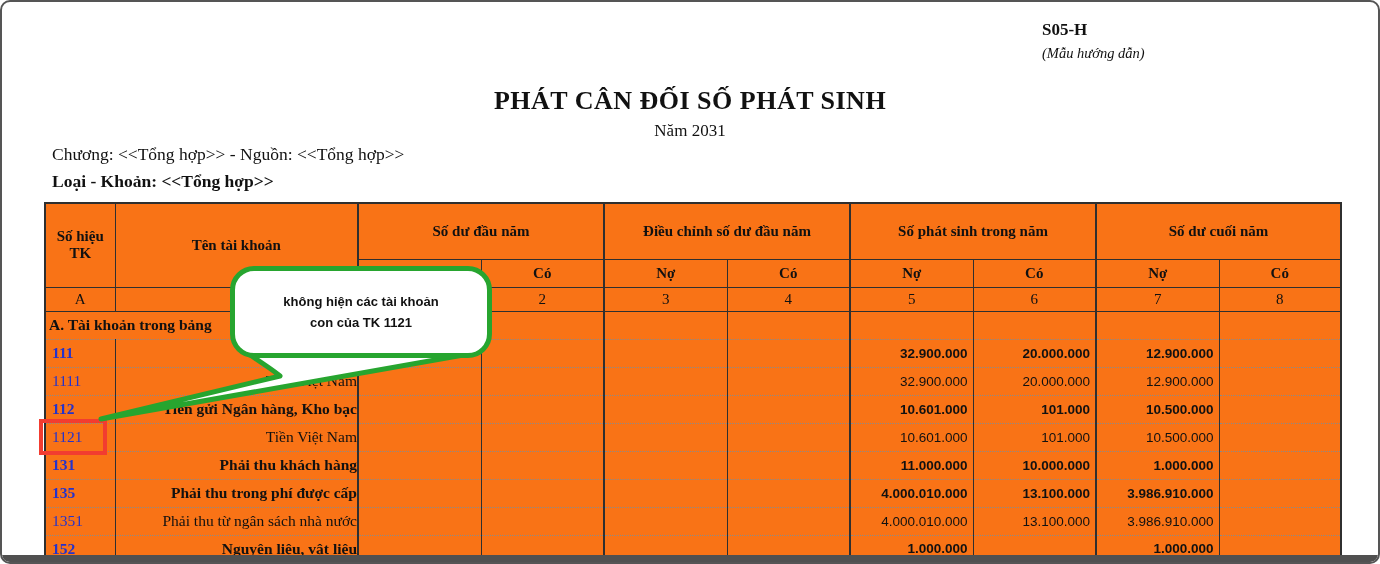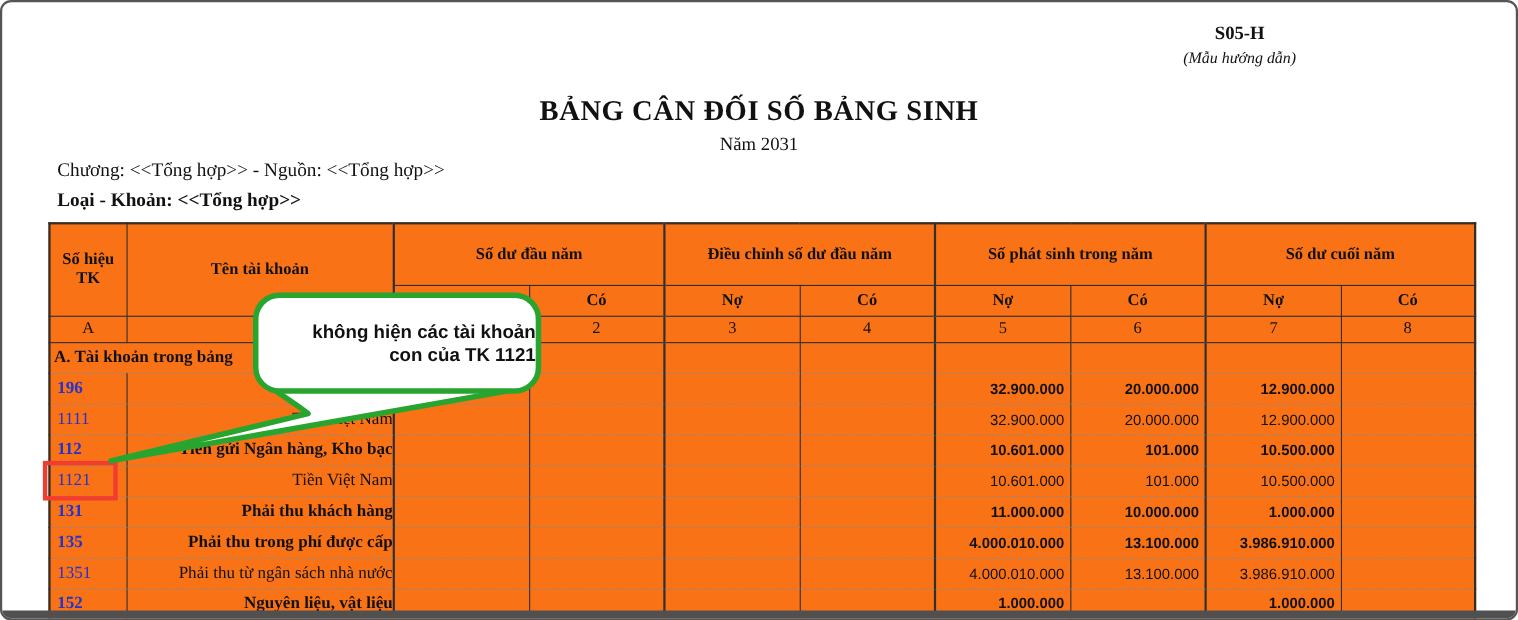--- a/index.html
+++ b/index.html
@@ -5,21 +5,21 @@
   * { margin:0; padding:0; box-sizing:border-box; }
   html,body { background:#fff; }
   #frame {
     position:relative; width:1380px; height:564px;
     background:#fff; border:2px solid #555; border-radius:10px;
     overflow:hidden;
     font-family:"Liberation Serif", serif; color:#111;
   }
   
   .hdr-left { position:absolute; left:50px; top:18px; font-size:17px; line-height:29px; }
-  .hdr-right { position:absolute; left:1040px; top:18px; width:170px; text-align:center; }
+  .hdr-right { position:absolute; left:1040px; top:18px; width:170px; }
   .form-code { font-weight:bold; font-size:17px; }
   .form-note { font-style:italic; font-size:14.5px; margin-top:5px; }
   .doc-title { position:absolute; left:42px; right:42px; top:84px; text-align:center;
                font-size:26px; font-weight:bold; letter-spacing:0.5px; }
   .doc-subtitle { position:absolute; left:42px; right:42px; top:119px; text-align:center; font-size:17px; }
   .meta1 { position:absolute; left:50px; top:142px; font-size:17.5px; font-weight:normal; }
   .meta2 { position:absolute; left:50px; top:169px; font-size:17.5px; font-weight:bold; }
 
   
   .tbl-wrap { position:absolute; left:42px; top:200px; width:1298px; }
@@ -38,39 +38,39 @@
   .nm  { font-size:15.5px; padding-left:16px; text-align:right; }
   .val { font-family:"Liberation Sans", sans-serif; font-size:13.5px; text-align:right; padding-right:5px; }
   tr.bold .acc, tr.bold .nm { font-weight:bold; }
   tr.bold .val { font-weight:bold; }
 
   
   .red-box { position:absolute; left:37px; top:417px; width:68px; height:36px;
              border:4px solid #f23c30; z-index:3; background:transparent; }
   .callout { position:absolute; left:228px; top:264px; width:262px; height:92px;
              background:#fff; border:5px solid #27a52f; border-radius:24px; z-index:5;
-             display:flex; flex-direction:column; align-items:flex-end; justify-content:center;
-             font-family:"Liberation Sans", sans-serif; font-weight:bold; font-size:17px;
+             display:flex; flex-direction:column; align-items:center; justify-content:center;
+             font-family:"Liberation Sans", sans-serif; font-weight:bold; font-size:13px;
              line-height:21px; color:#111; text-align:center; }
   .tail-svg { position:absolute; left:85px; top:345px; z-index:4; }
 
   
   .bottom-bar { position:absolute; left:0; right:0; bottom:0; height:7px;
                 background:#505050; border-radius:0 0 8px 8px; z-index:6; }
 </style>
 </head>
 <body>
 
 <div id="frame">
 
   <div class="hdr-right">
     <div class="form-code">S05-H</div>
     <div class="form-note">(Mẫu hướng dẫn)</div>
   </div>
-  <div class="doc-title">BẢNG CÂN ĐỐI SỐ BẢNG SINH</div>
+  <div class="doc-title">PHÁT CÂN ĐỐI SỐ PHÁT SINH</div>
   <div class="doc-subtitle">Năm 2031</div>
   <div class="meta1">Chương: &lt;&lt;Tổng hợp&gt;&gt; - Nguồn: &lt;&lt;Tổng hợp&gt;&gt;</div>
   <div class="meta2">Loại - Khoản: &lt;&lt;Tổng hợp&gt;&gt;</div>
 
   <div class="tbl-wrap">
     <table>
       <colgroup>
         <col style="width:70px">
           <col style="width:243px">
         <col style="width:123px">
@@ -121,21 +121,21 @@
             <td class="val"></td>
           <td class="val gb"></td>
             <td class="val"></td>
           <td class="val gb"></td>
             <td class="val"></td>
           <td class="val gb"></td>
             <td class="val"></td>
         </tr>
 
         <tr class="bold">
-          <td class="acc">196</td>
+          <td class="acc">111</td>
           <td class="nm">Tiền mặt</td>
           <td class="val gb"></td>
           <td class="val"></td>
           <td class="val gb"></td>
           <td class="val"></td>
           <td class="val gb">32.900.000</td>
           <td class="val">20.000.000</td>
           <td class="val gb">12.900.000</td>
           <td class="val"></td>
         </tr>

